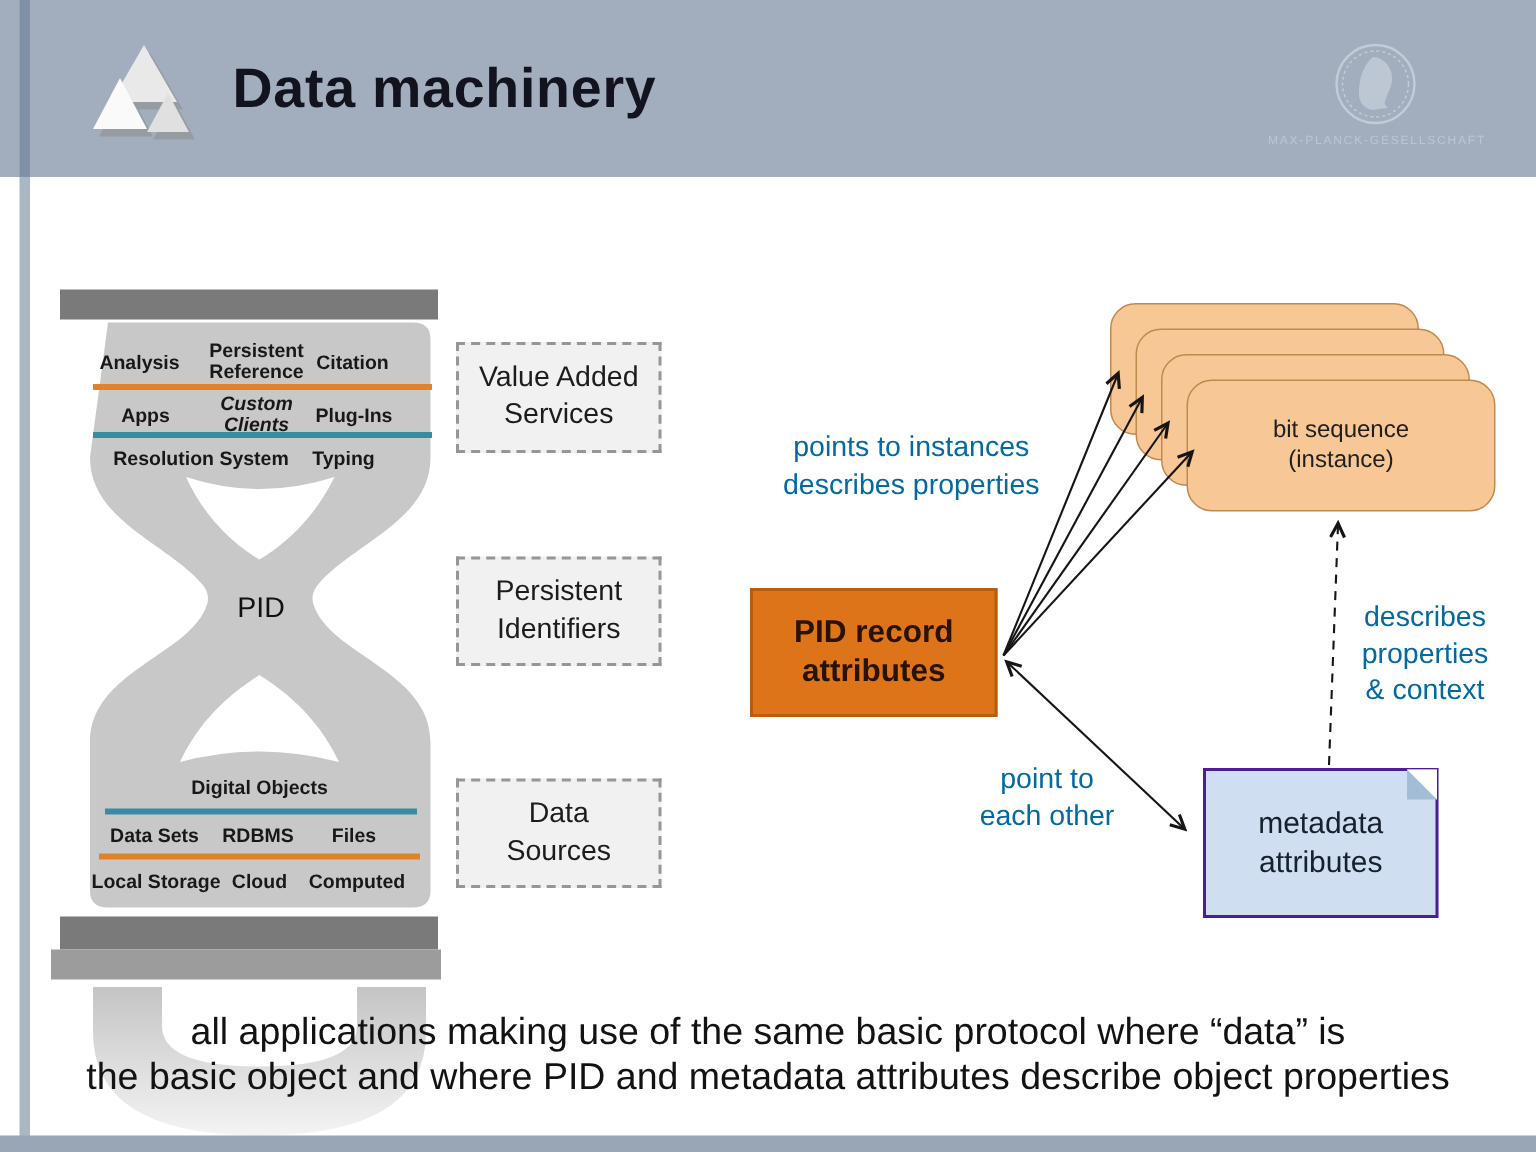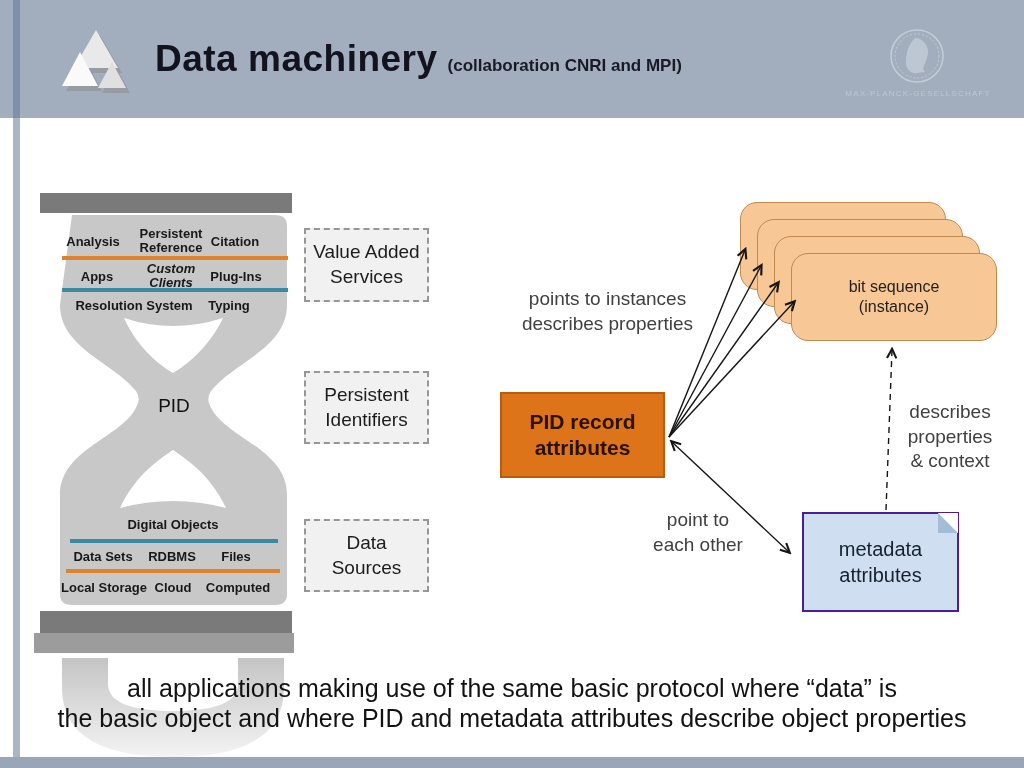--- a/index.html
+++ b/index.html
@@ -19,32 +19,32 @@
   .mpg-logo{position:absolute;left:845px;top:16px;opacity:.9;}
 
   
   .hg-lbl{position:absolute;font-size:13px;font-weight:bold;color:#181818;text-align:center;line-height:1.1;}
   .hg-line{position:absolute;height:4px;}
   .line-orange{background:#e0812c;}
   .line-teal{background:#3a8ba2;}
   .pid-lbl{position:absolute;left:147px;top:395px;width:54px;text-align:center;font-size:19px;font-weight:400;color:#111;}
 
   
-  .svc-box{position:absolute;left:304px;width:125px;height:74px;background:#f1f1f1;border:2px dashed #969696;
+  .svc-box{position:absolute;left:304px;width:137px;height:74px;background:#f1f1f1;border:2px dashed #969696;
            display:flex;align-items:center;justify-content:center;text-align:center;
            font-size:19px;color:#1c1c1c;line-height:1.3;box-sizing:border-box;}
 
   
   .card{position:absolute;width:206px;height:88px;background:#f7c795;border:1.5px solid #bf8a50;border-radius:17px;box-sizing:border-box;}
   .card-label{display:flex;width:100%;height:100%;align-items:center;justify-content:center;text-align:center;
               font-size:16px;color:#1f1f1f;line-height:1.25;}
   .pid-box{position:absolute;left:500px;top:392px;width:165px;height:86px;background:#dd7419;border:2px solid #b95c0d;
            display:flex;align-items:center;justify-content:center;text-align:center;
            font-size:21px;font-weight:600;color:#2a1200;line-height:1.25;box-sizing:border-box;}
-  .float-lbl{position:absolute;font-size:19px;color:#404040;text-align:center;line-height:1.3;}
+  .float-lbl{position:absolute;font-size:19px;color:#0369a1;text-align:center;line-height:1.3;}
   .note{position:absolute;left:802px;top:512px;width:157px;height:100px;background:#cfdef1;border:2px solid #4c1d95;
         display:flex;align-items:center;justify-content:center;text-align:center;
         font-size:20px;color:#16202e;line-height:1.3;box-sizing:border-box;}
   .note::before{content:"";position:absolute;top:-1px;right:-1px;width:0;height:0;border-style:solid;
         border-width:0 20px 20px 0;border-color:#ffffff #ffffff #a4bdd6 #a4bdd6;}
 
   
   .caption{position:absolute;left:17px;top:673px;width:990px;text-align:center;font-size:25px;line-height:30px;color:#121212;}
 
   svg.layer{position:absolute;left:0;top:0;pointer-events:none;}
@@ -81,21 +81,20 @@
         <path d="M 22 28 L 40 62 L 4 62 Z"></path>
         <path d="M 54 38 L 68 64 L 40 64 Z"></path>
     </g>
     <path d="M 38 6 L 60 44 L 16 44 Z" fill="#e9e9e9"></path>
     <path d="M 22 28 L 40 62 L 4 62 Z" fill="#fafafa"></path>
     <path d="M 54 38 L 68 64 L 40 64 Z" fill="#e0e0e0"></path>
   </svg>
 
   <div class="title-wrap">
     <span class="title">Data machinery</span>
-    <span class="subtitle">(collaboration CNRI and MPI)</span>
   </div>
 
   <svg class="mpg-logo" width="150" height="88" viewBox="0 0 150 88">
     <circle cx="72" cy="40" r="26" fill="none" stroke="#c6cfda" stroke-width="1.6"></circle>
     <circle cx="72" cy="40" r="22" fill="none" stroke="#c6cfda" stroke-width="1" stroke-dasharray="2 2"></circle>
     <path d="M 70 22 C 78 22 84 30 83 38 C 82 44 79 48 78 53 L 80 56 L 72 57 C 66 58 61 53 61 47 C 61 39 62 30 70 22 Z" fill="#c6cfda" opacity="0.85"></path>
     <text x="73" y="80" text-anchor="middle" font-size="8" letter-spacing="1.2" fill="#bfc9d5">MAX-PLANCK-GESELLSCHAFT</text>
   </svg>
 
   <div class="hg-lbl" style="left:60px;top:235px;width:66px;">Analysis</div>

